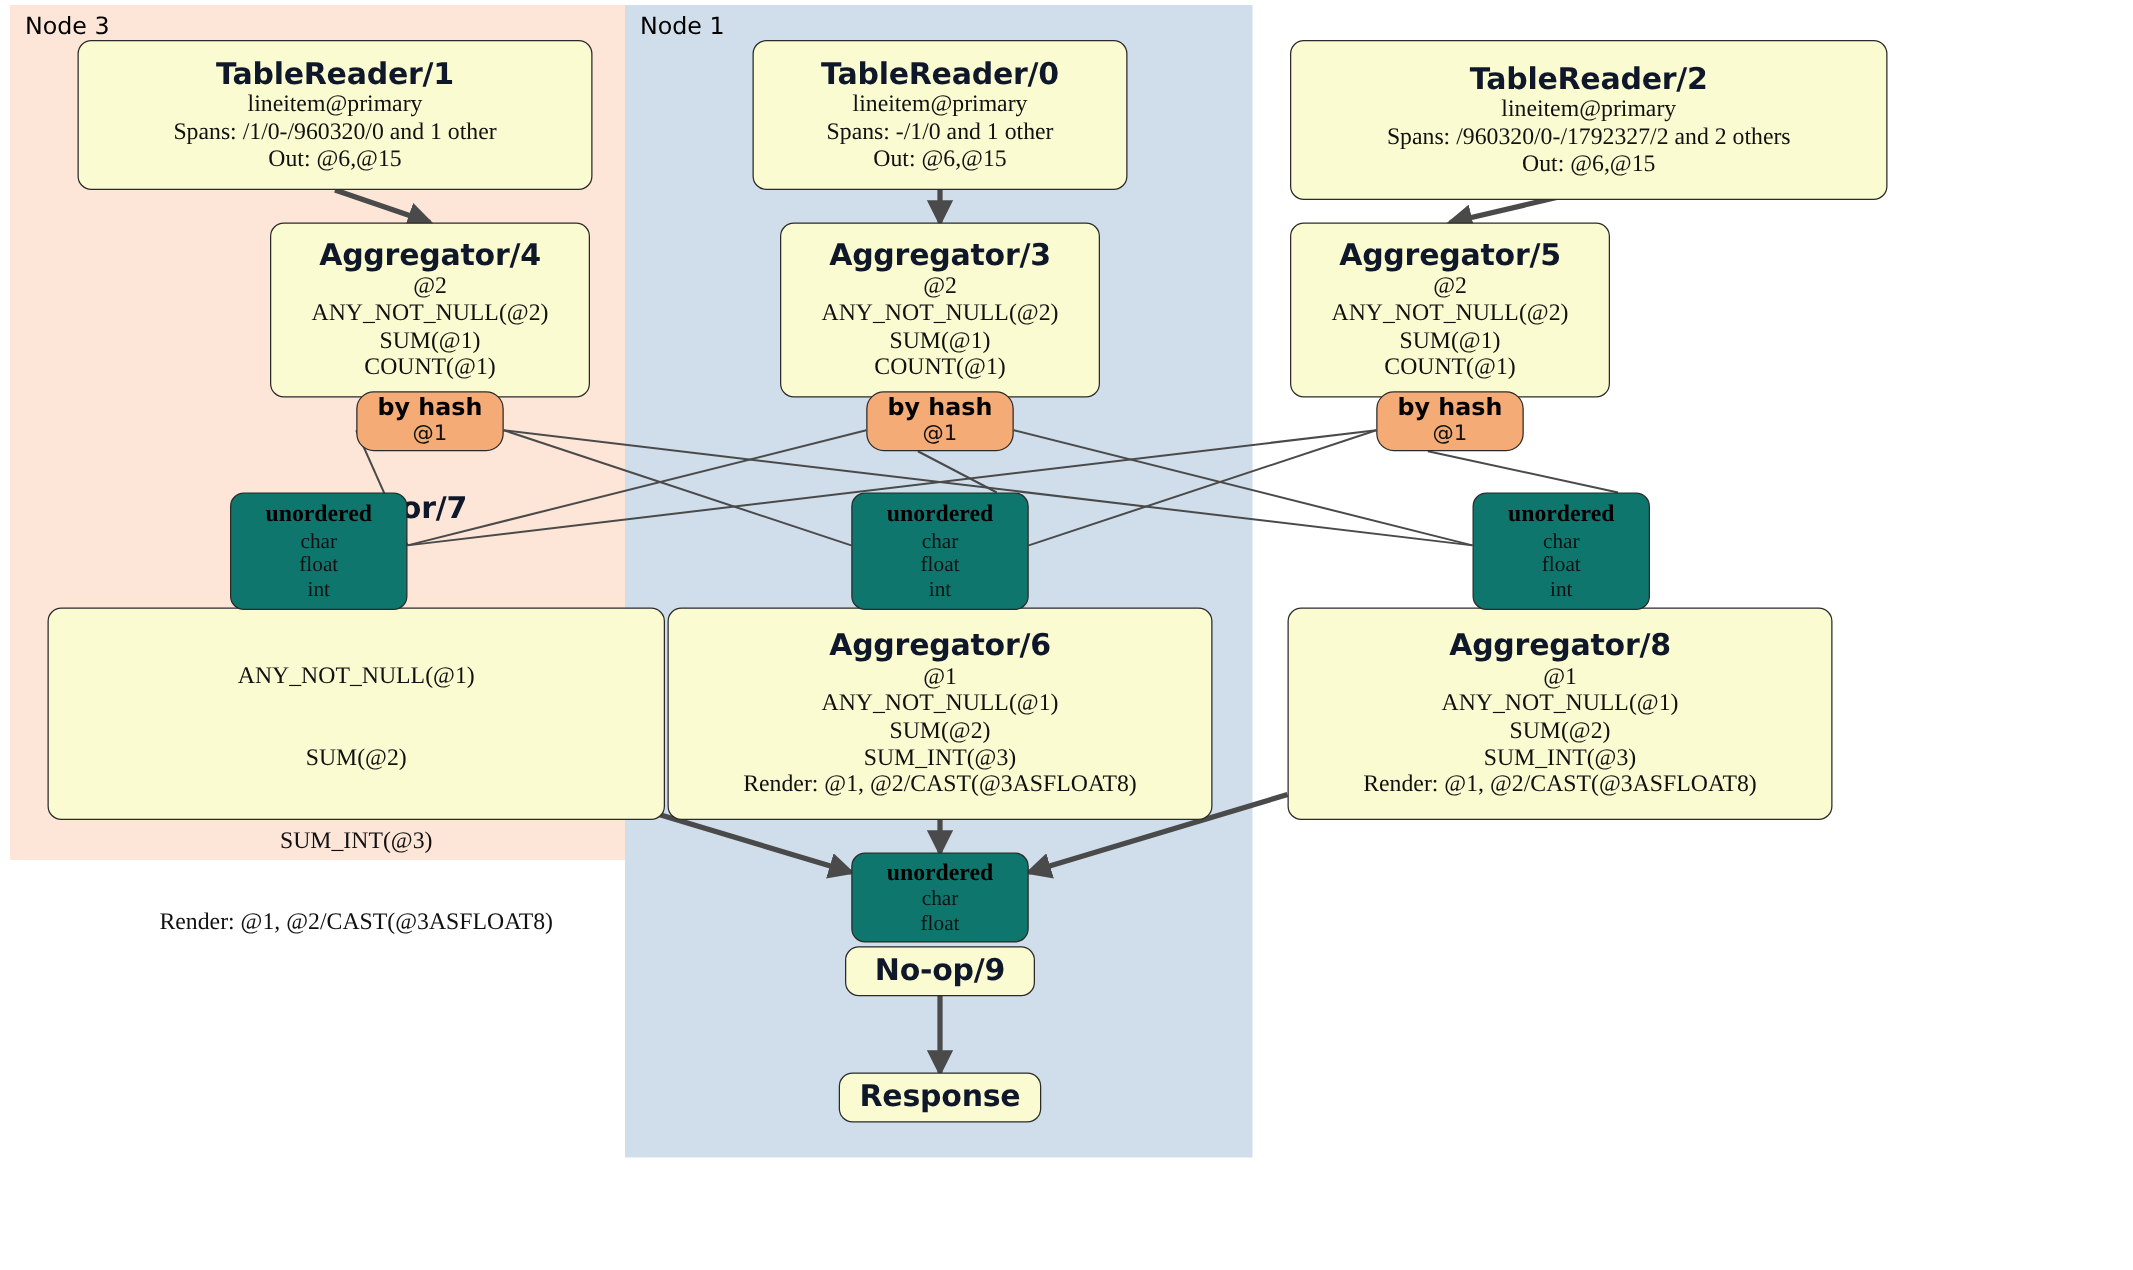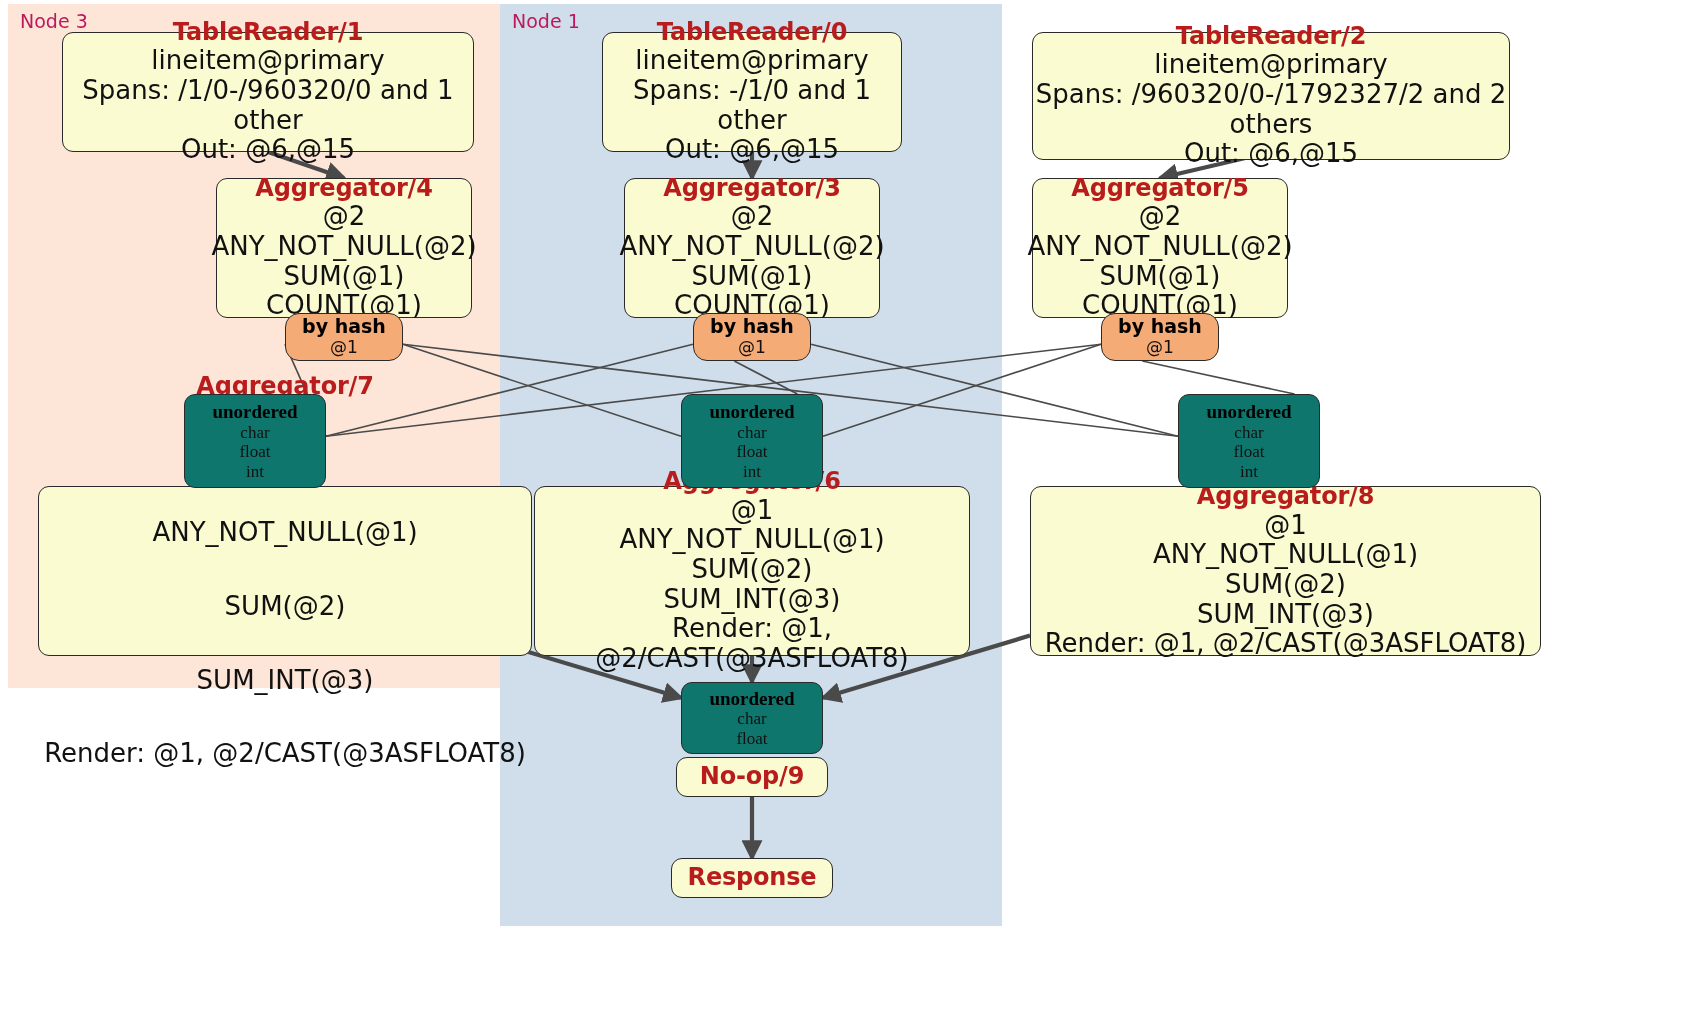--- a/index.html
+++ b/index.html
@@ -19,21 +19,21 @@
   
   .region {
     position: absolute;
     box-sizing: border-box;
   }
   .region-label {
     position: absolute;
     top: 6px;
     left: 12px;
     font-size: 19px;
-    color: #be185d;
+    color: #000000;
     font-family: "DejaVu Sans", "Liberation Sans", sans-serif;
   }
 
   
   .box {
     position: absolute;
     box-sizing: border-box;
     display: flex;
     flex-direction: column;
     align-items: center;
@@ -53,31 +53,32 @@
   }
   .sync {
     background: #0f766e;
     border: 1.6px solid #2a2a2a;
     border-radius: 11px;
     font-family: Liberation Serif, serif;
   }
   .title {
     font-weight: bold;
     font-size: 24px;
-    color: #b91c1c;
+    color: #0f172a;
     letter-spacing: -0.2px;
   }
   .title-sm {
     font-weight: bold;
     font-size: 19px;
     color: #000;
   }
   .sub {
-    font-size: 26px;
+    font-size: 19px;
     color: #111;
+    font-family: Liberation Serif, serif;
   }
   .sub-sm {
     font-size: 17px;
     color: #111;
   }
 
   
   #edges {
     position: absolute;
     left: 0;
@@ -214,21 +215,21 @@
         <div class="sub">Render: @1, @2/CAST(@3ASFLOAT8)</div>
       </div>
       <div class="box proc" style="left: 534px; top: 486px; width: 436px; height: 170px; z-index: 3;">
         <div class="title">Aggregator/6</div>
         <div class="sub">@1</div>
         <div class="sub">ANY_NOT_NULL(@1)</div>
         <div class="sub">SUM(@2)</div>
         <div class="sub">SUM_INT(@3)</div>
         <div class="sub">Render: @1, @2/CAST(@3ASFLOAT8)</div>
       </div>
-      <div class="box proc" style="left: 1030px; top: 486px; width: 511px; height: 170px; z-index: 3;">
+      <div class="box proc" style="left: 1030px; top: 486px; width: 436px; height: 170px; z-index: 3;">
         <div class="title">Aggregator/8</div>
         <div class="sub">@1</div>
         <div class="sub">ANY_NOT_NULL(@1)</div>
         <div class="sub">SUM(@2)</div>
         <div class="sub">SUM_INT(@3)</div>
         <div class="sub">Render: @1, @2/CAST(@3ASFLOAT8)</div>
       </div>
       <div class="box sync" style="left: 681px; top: 682px; width: 142px; height: 72px; z-index: 5;">
         <div class="title-sm">unordered</div>
         <div class="sub-sm">char</div>

